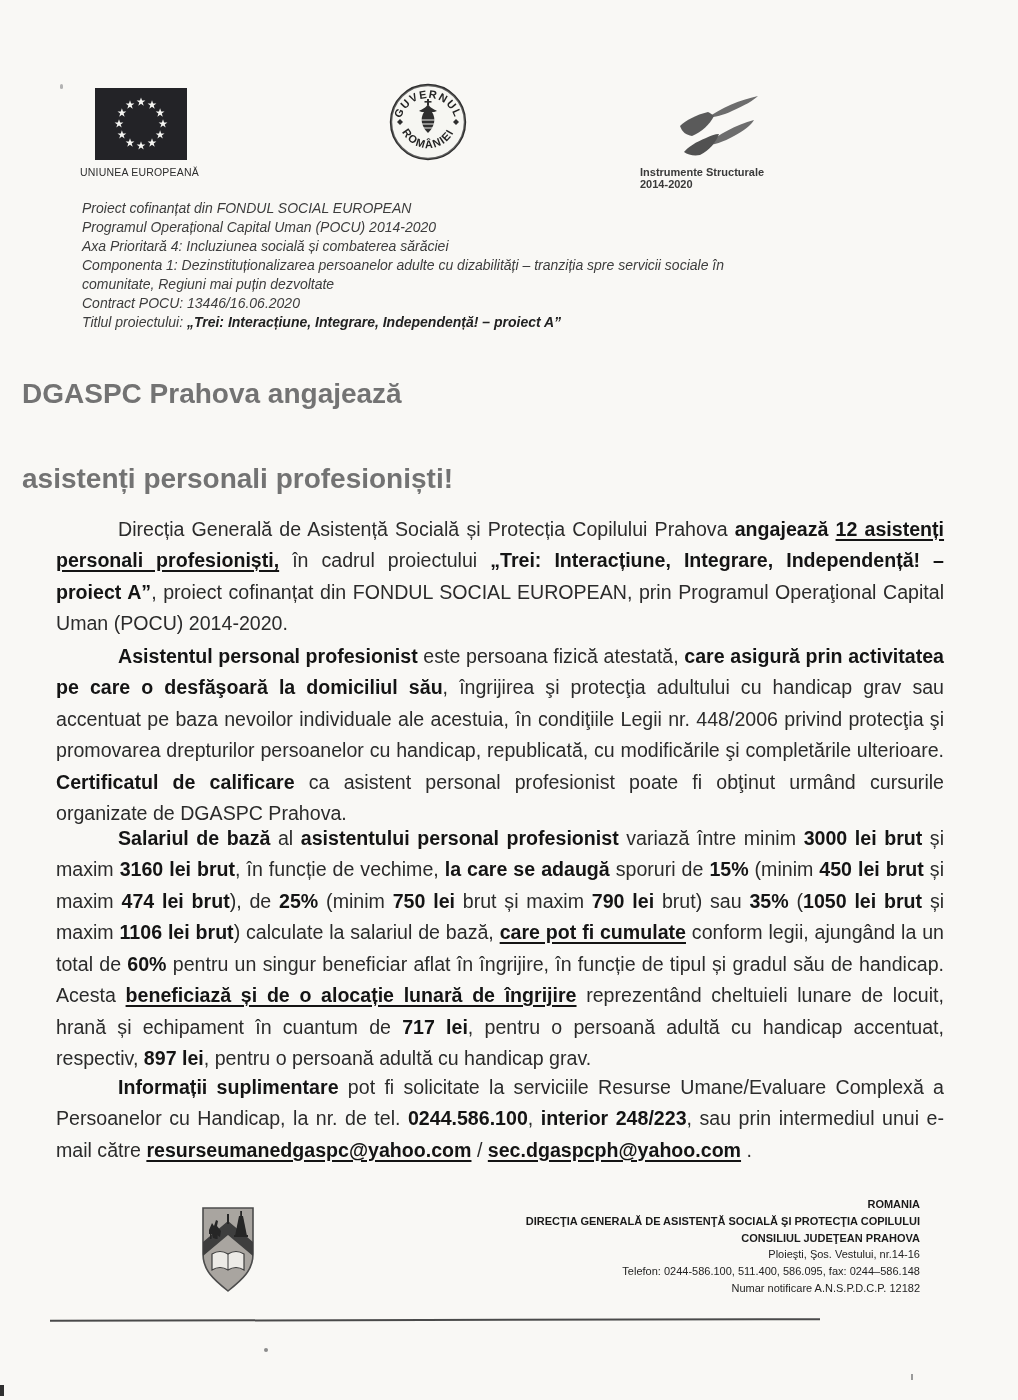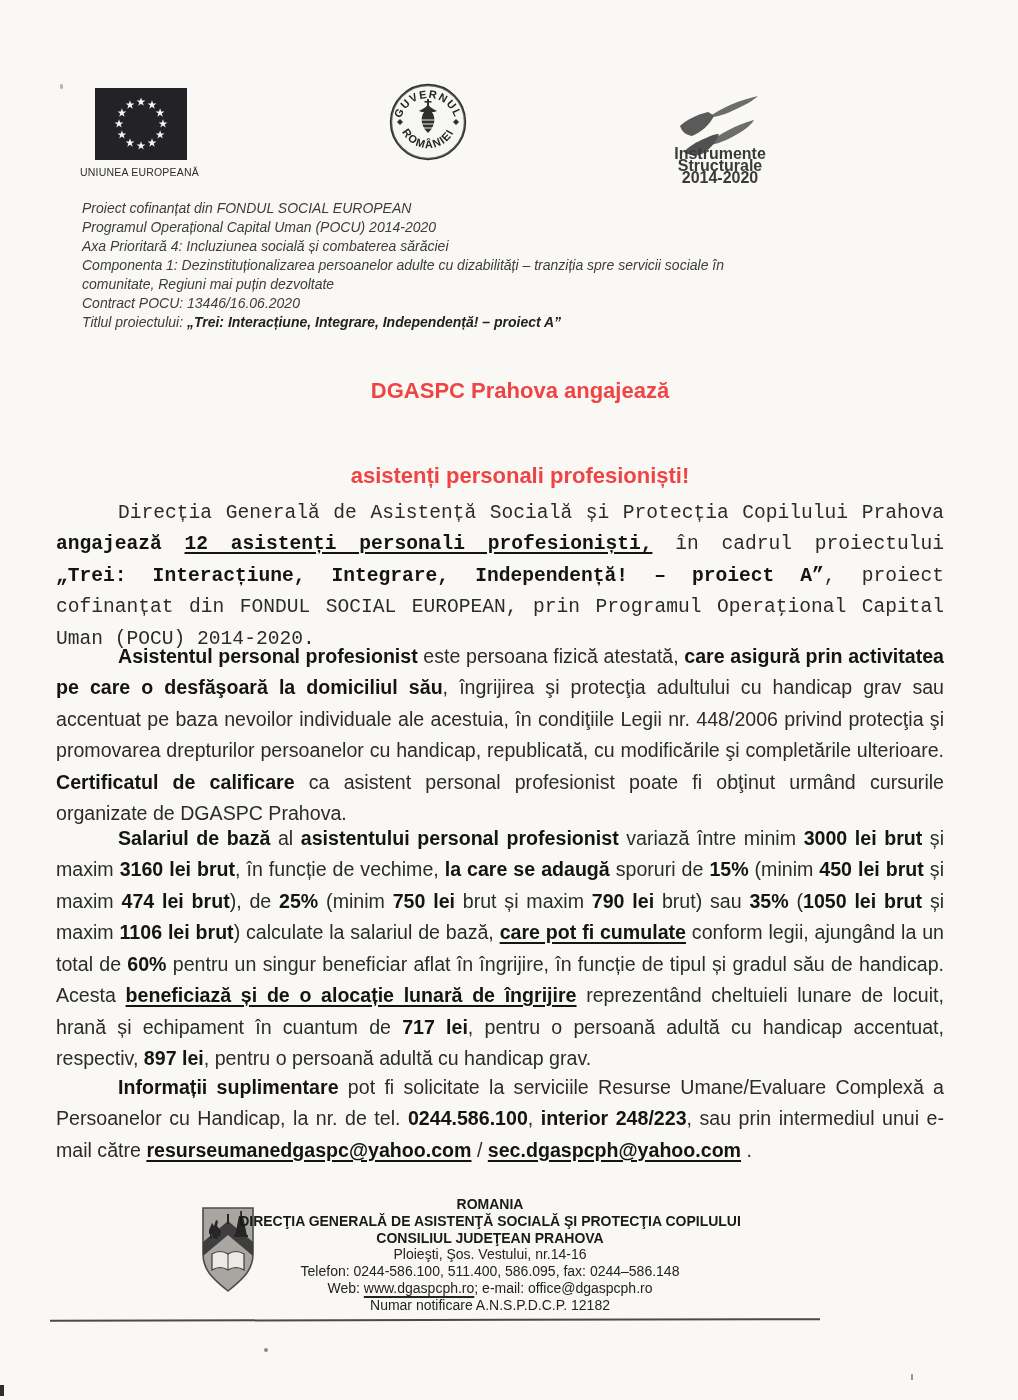--- a/index.html
+++ b/index.html
@@ -7,41 +7,41 @@
     position:relative;width:1018px;height:1400px;margin:0 auto;
     background:#f9f8f5;overflow:hidden;
     font-family:"Liberation Sans",sans-serif;color:#2b2b2b;
   }
   
   .eu-logo{position:absolute;left:95px;top:88px;width:92px;height:72px;}
   .eu-label{position:absolute;left:80px;top:166px;width:130px;text-align:left;
     font-size:10.5px;color:#2e2e2e;letter-spacing:.2px;}
   .gov-seal{position:absolute;left:388px;top:82px;width:80px;height:80px;}
   .is-logo{position:absolute;left:662px;top:94px;width:110px;height:64px;}
-  .is-label{position:absolute;left:640px;top:148px;width:160px;text-align:center;
-    font-size:16px;font-weight:700;color:#3a3a3a;line-height:12px;}
+  .is-label{position:absolute;left:640px;top:166px;width:160px;text-align:left;
+    font-size:11px;font-weight:700;color:#3a3a3a;line-height:12px;}
   
   .proj{position:absolute;left:82px;top:199px;width:650px;
     font-style:italic;font-size:14px;line-height:19px;color:#3d3d3d;}
   .proj .tb{font-weight:700;color:#222;}
   
-  .headline{position:absolute;left:22px;width:996px;text-align:center;
-    font-size:22px;font-weight:700;color:#ef4444;}
+  .headline{position:absolute;left:22px;width:996px;text-align:left;
+    font-size:28px;font-weight:700;color:#737373;}
   .h1{top:378px;} .h2{top:423px;margin-top:40px;}
   
   .para{position:absolute;left:56px;width:888px;
     font-size:19.6px;line-height:31.5px;text-align:justify;color:#2b2b2b;
     text-indent:62px;}
-  .p1{top:478px;font-family:Liberation Mono, monospace;} .p2{top:621px;} .p3{top:803px;} .p4{top:1052px;}
+  .p1{top:494px;} .p2{top:621px;} .p3{top:803px;} .p4{top:1052px;}
   .b{font-weight:700;color:#141414;}
   .u{text-decoration:underline;text-decoration-thickness:2px;text-underline-offset:3px;}
   
   .coa{position:absolute;left:201px;top:1206px;width:54px;height:88px;}
-  .footer{position:absolute;left:60px;top:1196px;width:860px;text-align:center;
-    font-size:14px;line-height:16.8px;color:#232323;}
+  .footer{position:absolute;left:60px;top:1196px;width:860px;text-align:right;
+    font-size:11px;line-height:16.8px;color:#232323;}
   .footer .b{color:#1a1a1a;}
   .rule{position:absolute;left:50px;top:1319px;width:770px;height:2px;
     background:#4a4a4a;transform:rotate(-0.12deg);}
   
   .art1{position:absolute;left:0;top:1385px;width:4px;height:11px;background:#2f2f2f;}
   .art2{position:absolute;left:264px;top:1348px;width:4px;height:4px;background:#8c8c8c;border-radius:2px;}
   .art3{position:absolute;left:911px;top:1374px;width:2px;height:6px;background:#9a9a9a;}
   .art4{position:absolute;left:60px;top:84px;width:3px;height:5px;background:#b3b3b3;border-radius:2px;}
 </style>
 </head>
@@ -140,21 +140,20 @@
       <line x1="27" y1="48" x2="27" y2="64" stroke="#3c3c3c" stroke-width="1"></line>
     </g>
   </svg>
 
   <div class="footer">
     <div><span class="b">ROMANIA</span></div>
     <div><span class="b">DIRECŢIA GENERALĂ DE ASISTENŢĂ SOCIALĂ ŞI PROTECŢIA COPILULUI</span></div>
     <div><span class="b">CONSILIUL JUDEŢEAN PRAHOVA</span></div>
     <div><span>Ploieşti, Şos. Vestului, nr.14-16</span></div>
     <div><span>Telefon: 0244-586.100, 511.400, 586.095, fax: 0244–586.148</span></div>
-    <div><span>Web: </span><span class="u">www.dgaspcph.ro</span><span>; e-mail: office@dgaspcph.ro</span></div>
     <div><span>Numar notificare A.N.S.P.D.C.P. 12182</span></div>
   </div>
 
   <div class="rule"></div>
 
   <div class="art1"></div>
   <div class="art2"></div>
   <div class="art3"></div>
   <div class="art4"></div>
 

